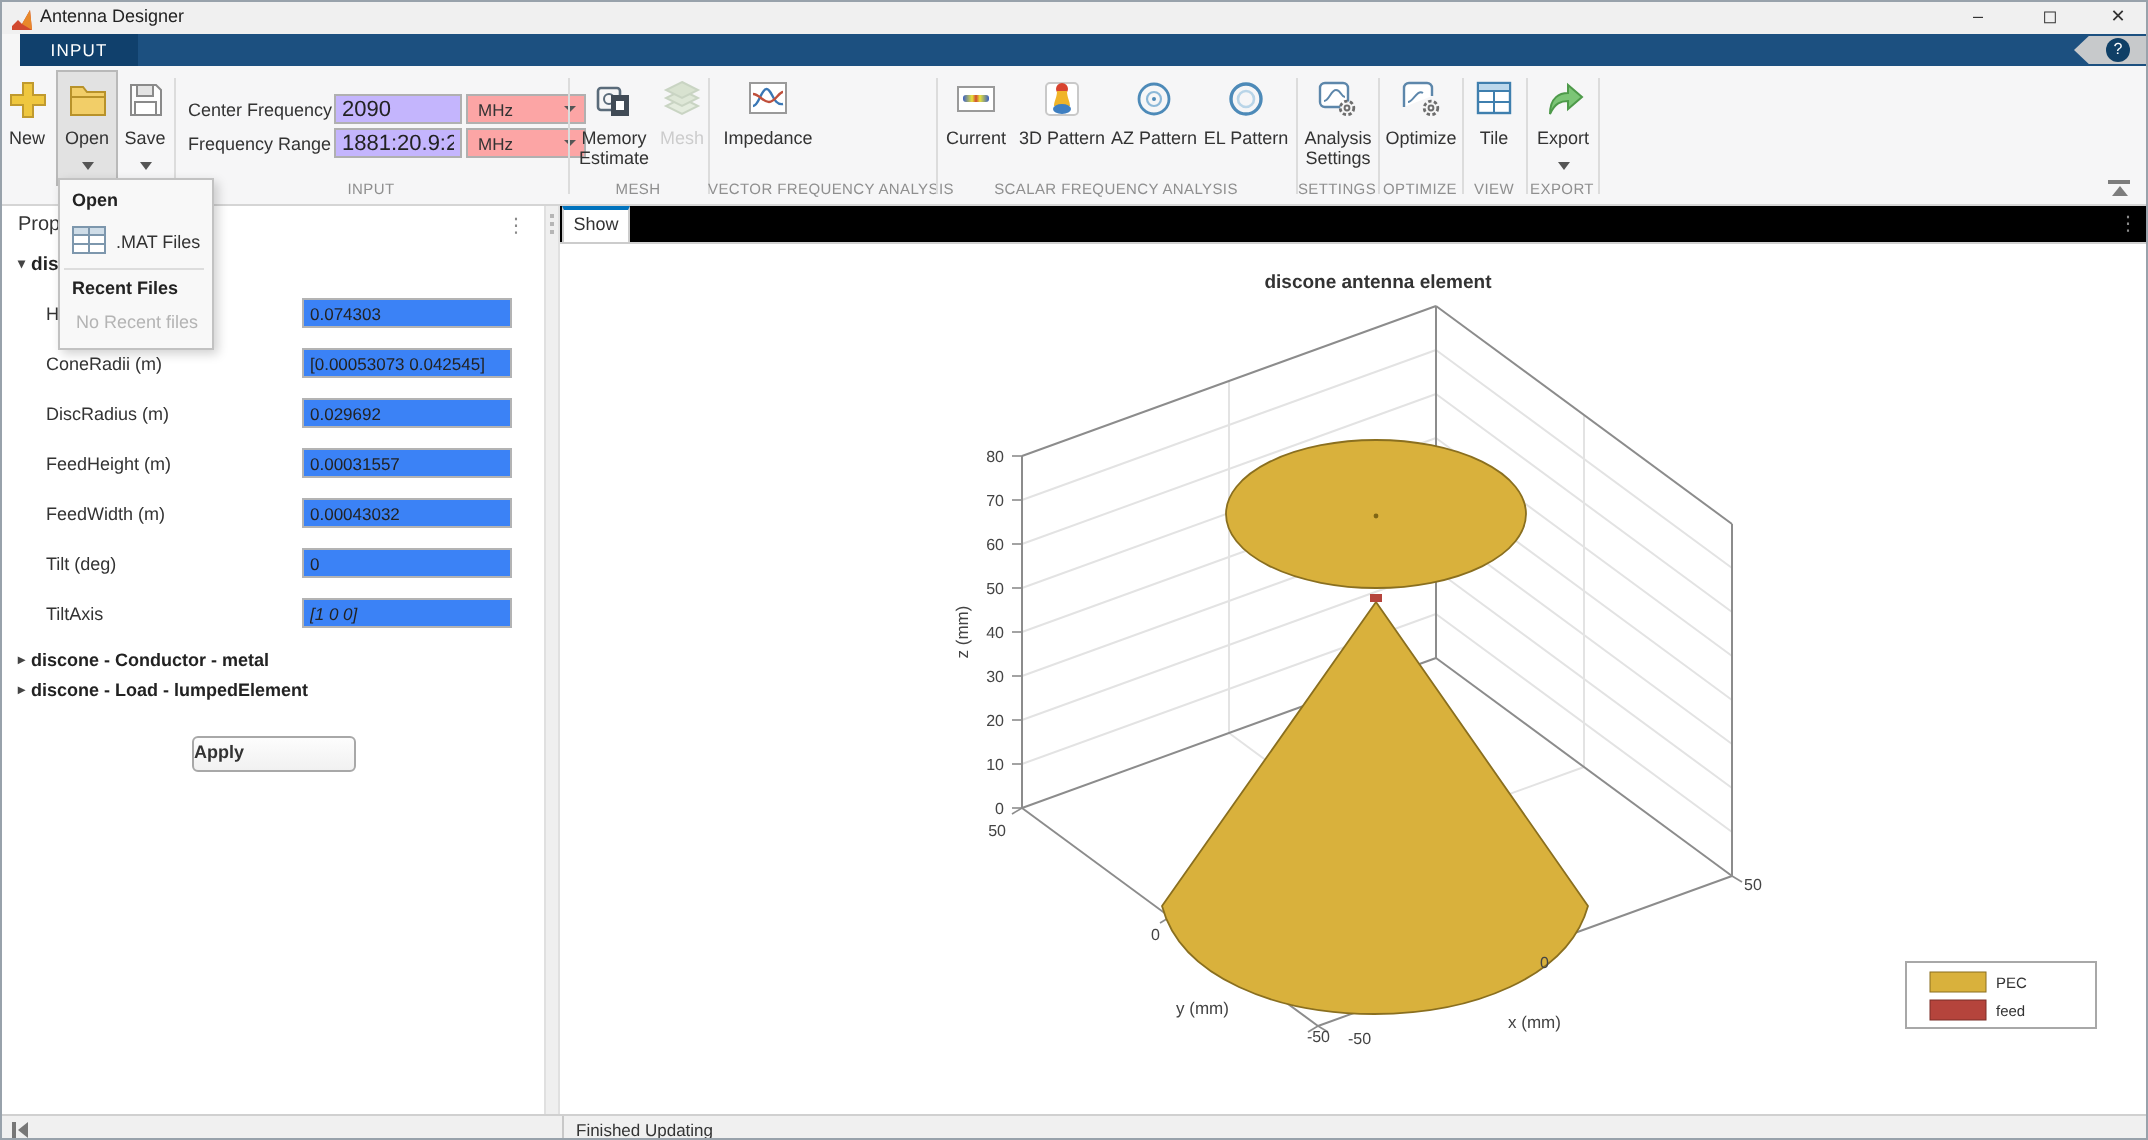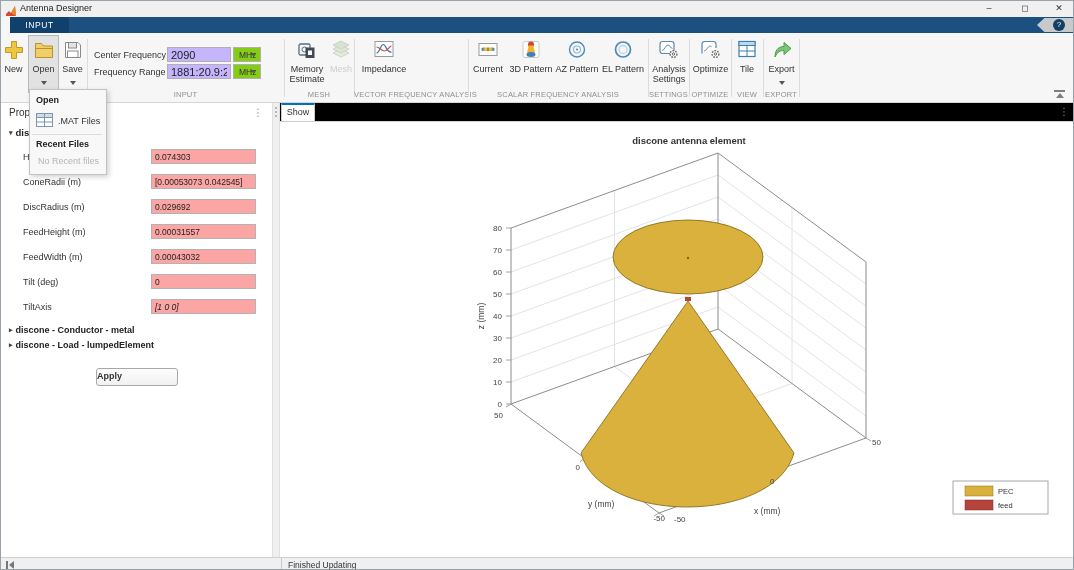--- a/index.html
+++ b/index.html
@@ -30,36 +30,36 @@
   .caret{position:absolute;top:45px;left:50%;transform:translateX(-50%);width:0;height:0;
          border-left:3.5px solid transparent;border-right:3.5px solid transparent;border-top:4px solid #555}
   .pressed{background:#e2e2e2;outline:1px solid #b9b9b9}
   .disabled{opacity:.45}
   .disabled .lbl{color:#9a9a9a}
   .vd{position:absolute;top:6px;height:58px;width:1px;background:#dcdcdc}
   .sec{position:absolute;top:57px;font-size:7.5px;color:#8f8f8f;text-align:center;white-space:nowrap;letter-spacing:.2px}
   .flabel{position:absolute;font-size:9px;color:#333}
   .finput{position:absolute;height:13px;border:1px solid #b0b0b0;background:#c4b5fd;font-size:11px;
           font-family:"Liberation Sans",sans-serif;padding:0 3px;color:#222}
-  .funit{position:absolute;width:28px;height:15px;border:1px solid #b0b0b0;background:#84cc16;font-size:8.5px;color:#333;
+  .funit{position:absolute;width:60px;height:15px;border:1px solid #b0b0b0;background:#fca5a5;font-size:8.5px;color:#333;
          line-height:14px;padding-left:5px;box-sizing:border-box}
   .funit .uc{position:absolute;right:4px;top:5px;width:0;height:0;border-left:3px solid transparent;
              border-right:3px solid transparent;border-top:3.5px solid #555}
   .collapse-ribbon{position:absolute;left:1053px;top:57px;width:11px;height:8px}
   .collapse-ribbon::before{content:"";position:absolute;left:0;top:0;width:11px;height:2px;background:#7d7d7d}
   .collapse-ribbon::after{content:"";position:absolute;left:1.5px;top:3px;width:0;height:0;
       border-left:4px solid transparent;border-right:4px solid transparent;border-bottom:5px solid #7d7d7d}
 
   
   .props{position:absolute;left:0;top:102px;width:271px;height:454px;background:#fff}
   .props-title{position:absolute;left:8px;top:4px;font-size:10px;color:#333}
   .dots{position:absolute;font-size:10px;color:#8a8a8a}
   .tree-root{position:absolute;left:8px;top:24px;font-size:9.5px;font-weight:bold;color:#222}
   .plabel{position:absolute;left:22px;font-size:9px;color:#333;white-space:nowrap}
-  .pval{position:absolute;left:150px;width:97px;height:13px;border:1px solid #b3b3b3;background:#fca5a5;
+  .pval{position:absolute;left:150px;width:97px;height:13px;border:1px solid #b3b3b3;background:#3b82f6;
         font-size:8.5px;font-family:"Liberation Sans",sans-serif;padding:0 3px;color:#222}
   .pgroup{position:absolute;left:8px;font-size:9px;font-weight:bold;color:#222;white-space:nowrap}
   .tarrow{display:inline-block;font-size:7px;color:#444;margin-right:3px;vertical-align:1px}
   .apply-btn{position:absolute;left:95px;top:265px;width:80px;height:16px;border:1px solid #a8a8a8;border-radius:3px;
              background:linear-gradient(#fdfdfd,#f1f1f1);font-size:9px;font-weight:bold;color:#333;
              text-align:left;line-height:15px}
 
   .splitter{position:absolute;left:271px;top:102px;width:8px;height:454px;background:#efefef;
             border-left:1px solid #e0e0e0;border-right:1px solid #e0e0e0;box-sizing:border-box}
   .splitter-grip{position:absolute;left:274px;top:106px;width:1px;height:10px;border-left:2px dotted #b5b5b5}

